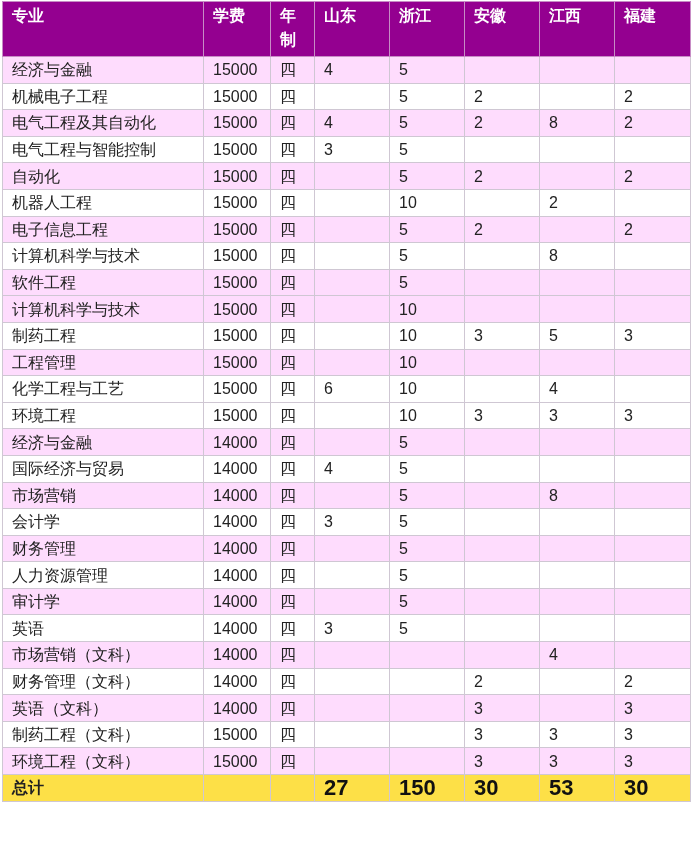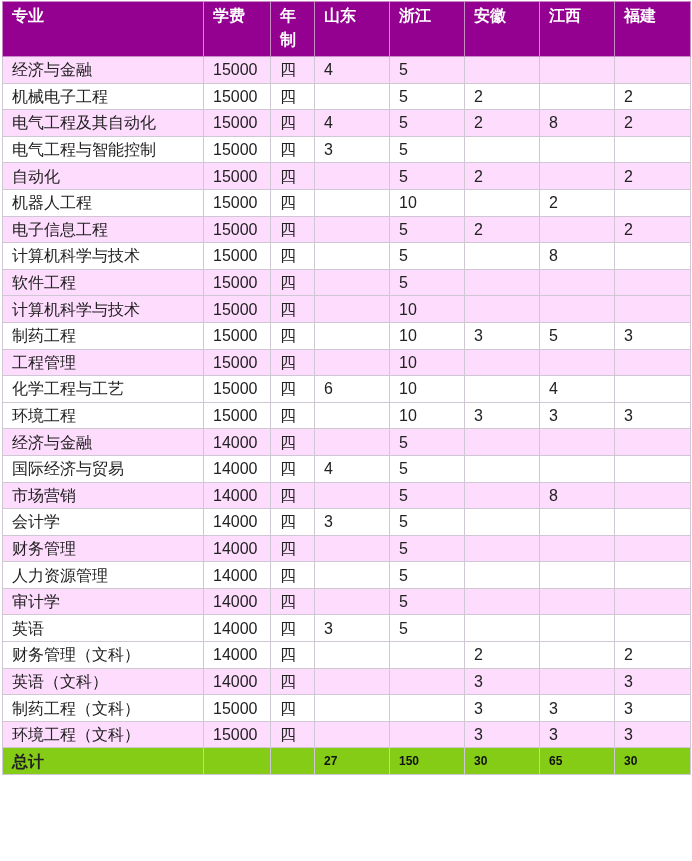--- a/index.html
+++ b/index.html
@@ -31,23 +31,23 @@
     vertical-align: top;
     height: 52px;
     line-height: 24px;
     padding-top: 2px;
     border-color: #c78cc5;
     font-size: 16px;
   }
   table.grid thead th.wrap { white-space: normal; word-break: break-all; padding-right: 10px; margin-top: 48px; }
   table.grid tbody tr.odd td { background: #fedcfd; }
   table.grid tbody tr.even td { background: #ffffff; }
-  table.grid tbody tr.total td { background: #84cc16; font-weight: bold; }
+  table.grid tbody tr.total td { background: #fde047; font-weight: bold; }
   .num { font-family: "Liberation Sans", sans-serif; font-size: 17px; color: #333; }
-  tr.total .num { font-size: 12px; color: #111; }
+  tr.total .num { font-size: 22px; color: #111; }
 </style>
 </head>
 <body>
 
 <table class="grid">
   <colgroup>
     <col style="width:201px">
     <col style="width:67px">
     <col style="width:44px">
     <col style="width:75px">
@@ -282,20 +282,30 @@
       <tr class="even">
         <td>英语</td>
         <td class="num">14000</td>
         <td>四</td>
         <td class="num">3</td>
         <td class="num">5</td>
         <td class="num"></td>
         <td class="num"></td>
         <td class="num"></td>
       </tr>
+      <tr class="odd">
+        <td>市场营销（文科）</td>
+        <td class="num">14000</td>
+        <td>四</td>
+        <td class="num"></td>
+        <td class="num"></td>
+        <td class="num"></td>
+        <td class="num">4</td>
+        <td class="num"></td>
+      </tr>
       <tr class="even">
         <td>财务管理（文科）</td>
         <td class="num">14000</td>
         <td>四</td>
         <td class="num"></td>
         <td class="num"></td>
         <td class="num">2</td>
         <td class="num"></td>
         <td class="num">2</td>
       </tr>
@@ -329,17 +339,17 @@
         <td class="num">3</td>
         <td class="num">3</td>
       </tr>
       <tr class="total">
         <td>总计</td>
         <td></td>
         <td></td>
         <td class="num">27</td>
         <td class="num">150</td>
         <td class="num">30</td>
-        <td class="num">65</td>
+        <td class="num">53</td>
         <td class="num">30</td>
       </tr>
     </tbody>
 </table>
 
 </body></html>

